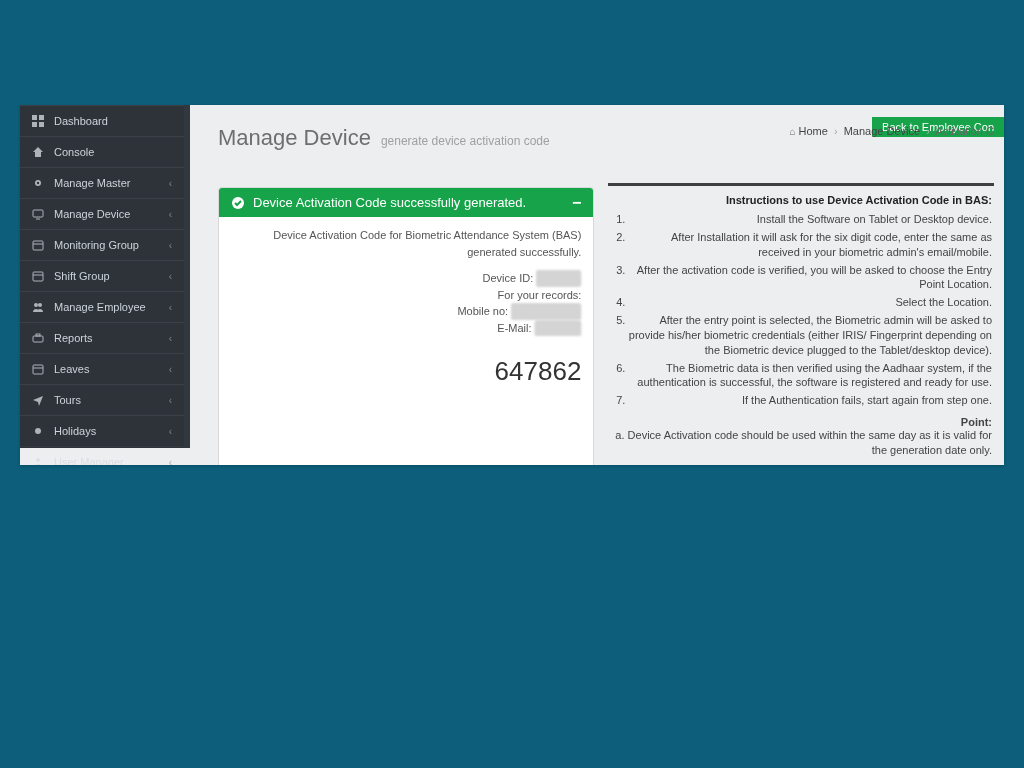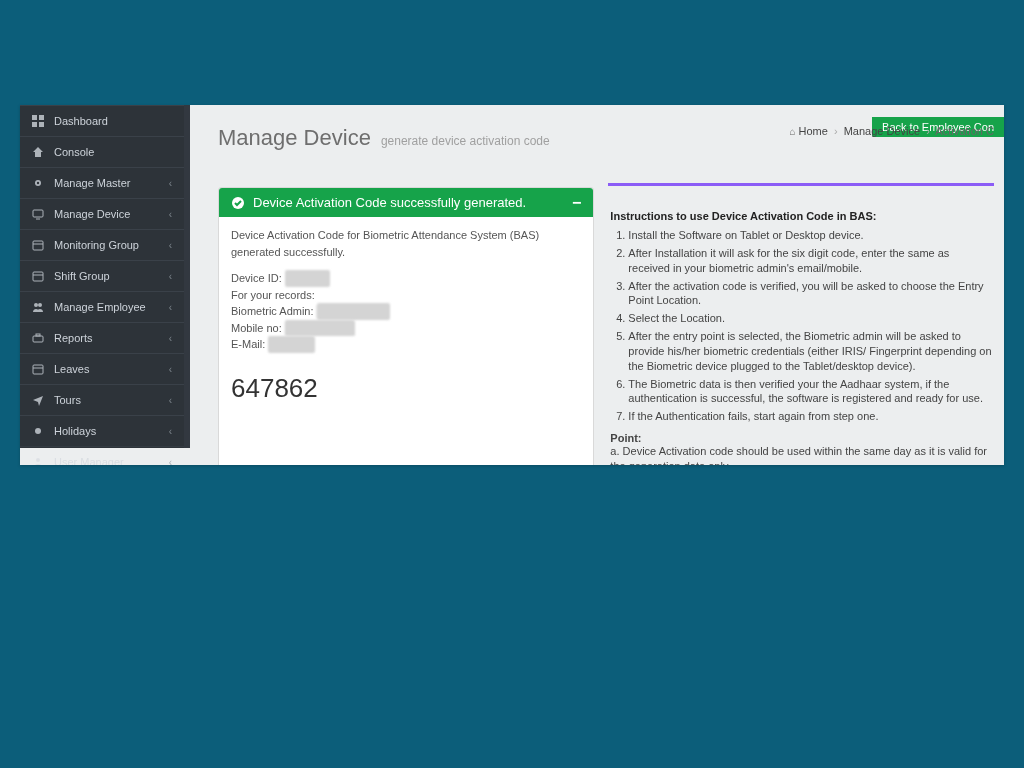--- a/index.html
+++ b/index.html
@@ -105,20 +105,21 @@
     top: 20px; right: 10px;
     font-size: 11px;
     color: #666;
   }
   .breadcrumb a { color: #444; text-decoration: none; }
   .breadcrumb .sep { color: #aaa; margin: 0 3px; }
   .columns {
     display: flex;
     gap: 14px;
     margin-top: 36px;
+    text-align: right;
   }
   .panel {
     background: #fff;
     border: 1px solid #d9d9d9;
     border-radius: 3px;
     flex: 0 0 48.5%;
   }
   .panel-head {
     background: #16a34a;
     color: #fff;
@@ -151,24 +152,24 @@
     color: #333;
     margin: 16px 0 12px 0;
   }
   .otp-msg {
     color: #e01818;
     font-size: 11px;
   }
   .instructions {
     background: transparent;
     flex: 1 1 51%;
-    padding: 20px 2px;
+    padding: 4px 2px;
     font-size: 11px;
     color: #444;
-    border-top: 3px solid #8b5cf6;
+    border-top: 3px solid #404040;
     margin-top: -4px;
   }
   .instructions h4 {
     font-size: 11px;
     font-weight: bold;
     color: #222;
     margin: 4px 0 6px 0;
   }
   .instructions ol {
     padding-left: 18px;
@@ -341,37 +342,36 @@
             </span>
             <span>Device Activation Code successfully generated.</span>
           </span>
           <span class="collapse-btn">−</span>
         </div>
         <div class="panel-body">
           <div>Device Activation Code for Biometric Attendance System (BAS) generated successfully.</div>
           <div class="records">
             <span class="lbl"><span>Device ID:</span> <span class="redact">1█████</span></span>
             <span class="lbl">For your records:</span>
-            <span class="lbl"><span>Biometric Admin:</span> <span class="redact">██████ ███</span></span>
             <span class="lbl"><span>Mobile no:</span> <span class="redact">█████████</span></span>
             <span class="lbl"><span>E-Mail:</span> <span class="redact">██████</span></span>
           </div>
           <div class="activation-code">647862</div>
         </div>
       </section>
 
       <section class="instructions">
         <h4>Instructions to use Device Activation Code in BAS:</h4>
         <ol>
           <li>Install the Software on Tablet or Desktop device.</li>
           <li>After Installation it will ask for the six digit code, enter the same as received in your biometric admin's email/mobile.</li>
           <li>After the activation code is verified, you will be asked to choose the Entry Point Location.</li>
           <li>Select the Location.</li>
           <li>After the entry point is selected, the Biometric admin will be asked to provide his/her biometric credentials (either IRIS/ Fingerprint depending on the Biometric device plugged to the Tablet/desktop device).</li>
-          <li>The Biometric data is then verified your the Aadhaar system, if the authentication is successful, the software is registered and ready for use.</li>
+          <li>The Biometric data is then verified using the Aadhaar system, if the authentication is successful, the software is registered and ready for use.</li>
           <li>If the Authentication fails, start again from step one.</li>
         </ol>
         <div class="note-block">
           <strong>Point:</strong>
           <p>a. Device Activation code should be used within the same day as it is valid for the generation date only.</p>
           
           
         </div>
       </section>
     </div>

